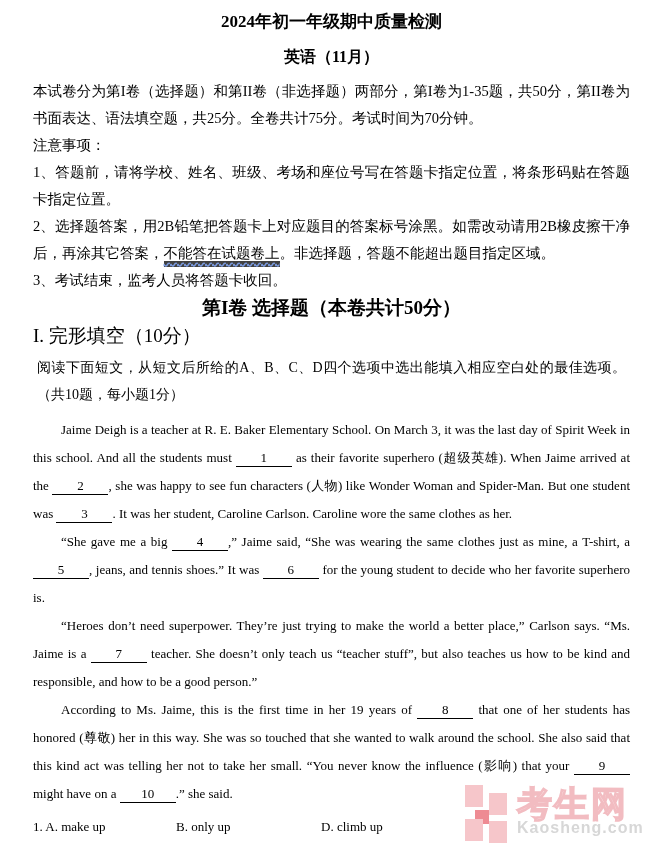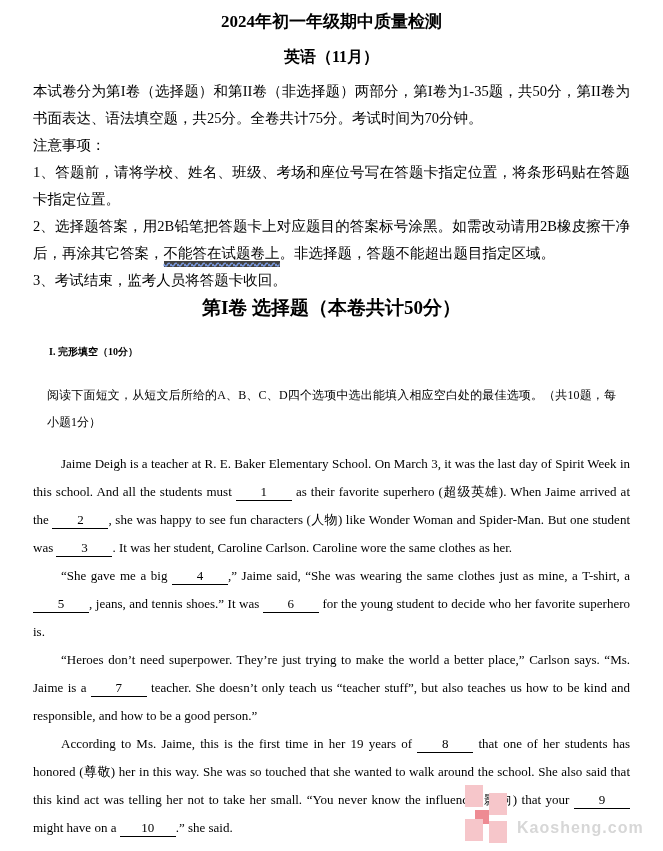--- a/index.html
+++ b/index.html
@@ -17,25 +17,25 @@
     line-height:22px; margin:0 0 10px 0;
   }
   .cn-bold {
     font-size:14.5px; font-weight:normal; line-height:27px;
     text-align:justify; margin:0;
   }
   .sec-heading {
     text-align:center; font-size:19px; font-weight:bold; line-height:27px; margin:0;
   }
   .part-heading {
-    font-size:10px; font-weight:bold; line-height:29px; margin:16px;
+    font-size:19px; font-weight:normal; line-height:29px; margin:0;
   }
   .instr {
-    font-size:12px; font-weight:normal; line-height:27px;
-    text-align:justify; margin:14px;
+    font-size:14px; font-weight:normal; line-height:27px;
+    text-align:justify; margin:4px;
   }
   .passage { margin-top:8px; }
   .passage p {
     margin:0; font-size:13px; line-height:28px;
     text-align:justify; text-indent:28px;
   }
   .blank {
     display:inline-block; min-width:56px; text-align:center;
     border-bottom:1px solid #000; text-indent:0; line-height:1.15;
   }
@@ -107,14 +107,15 @@
 </div>
 
 <div class="watermark">
   <div class="hmark">
     <div class="blk" style="left:0;top:0;width:18px;height:22px;background:#f6c6ca;"></div>
     <div class="blk" style="left:24px;top:8px;width:18px;height:22px;background:#f6c6ca;"></div>
     <div class="blk" style="left:10px;top:25px;width:14px;height:14px;background:#ee8b93;"></div>
     <div class="blk" style="left:0;top:34px;width:18px;height:22px;background:#f6c6ca;"></div>
     <div class="blk" style="left:24px;top:36px;width:18px;height:22px;background:#f6c6ca;"></div>
   </div>
+  <div class="wm-text">考生网</div>
   <div class="wm-domain">Kaosheng.com</div>
 </div>
 
 </body></html>

